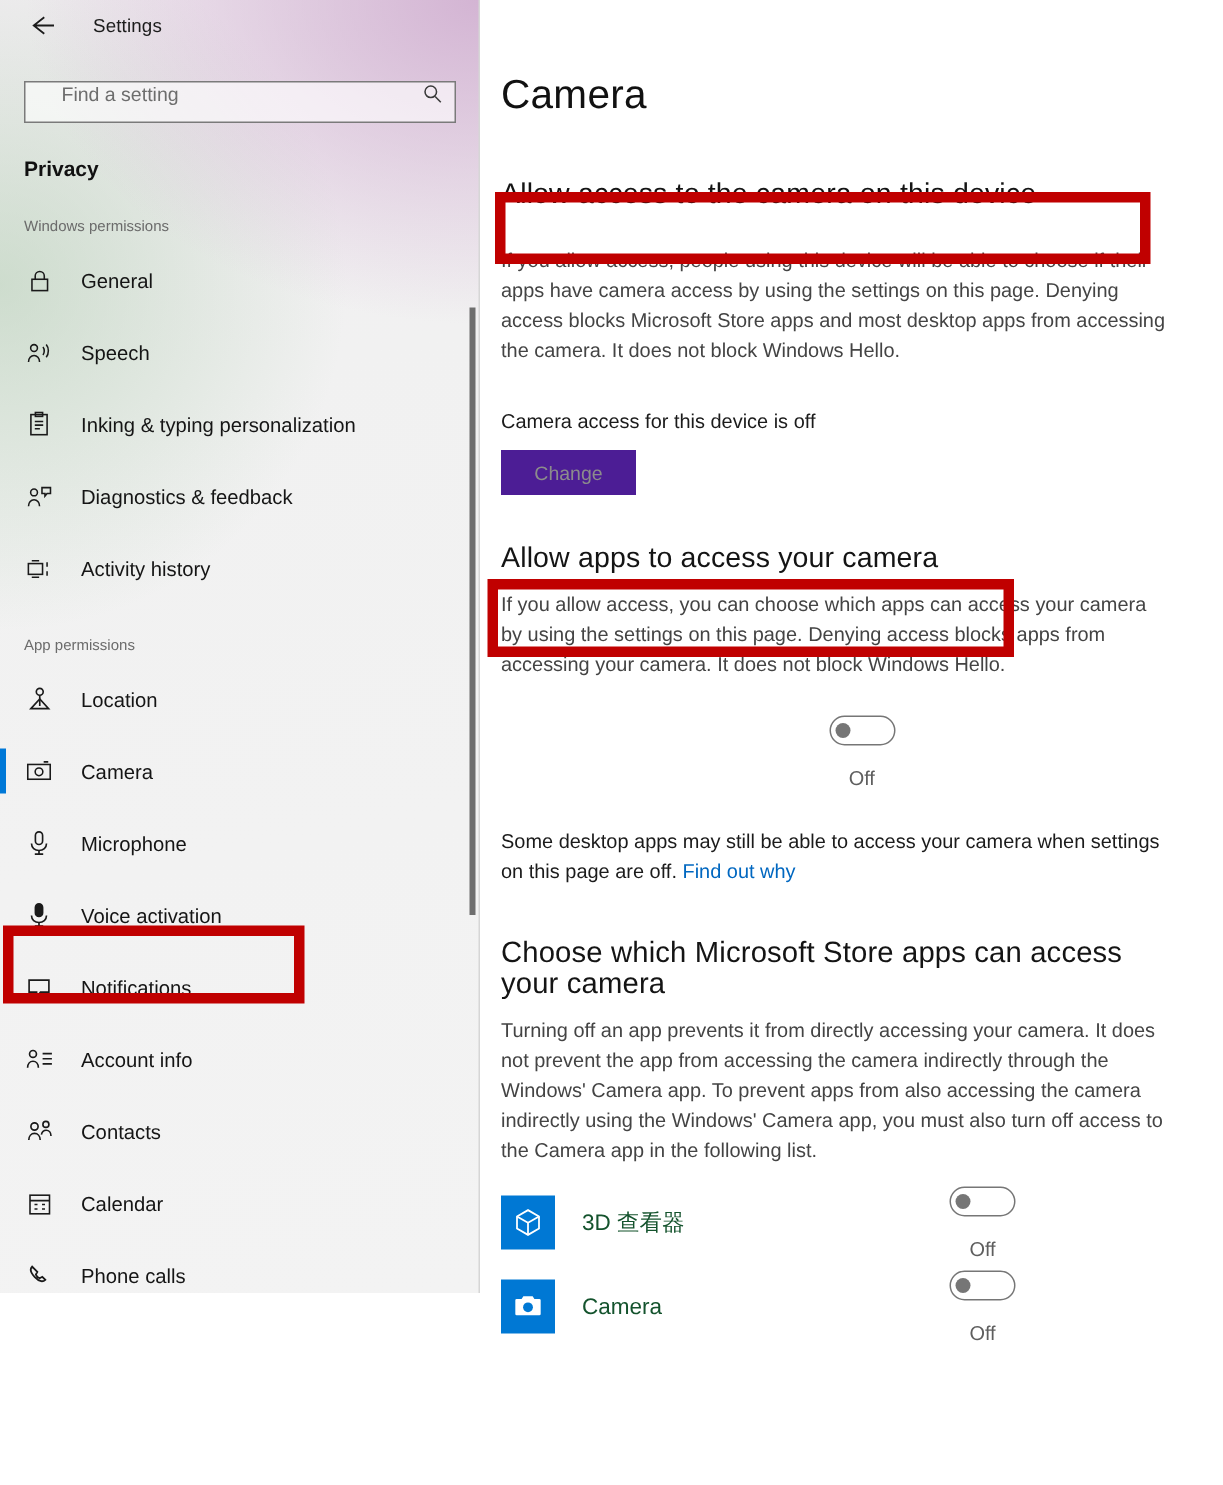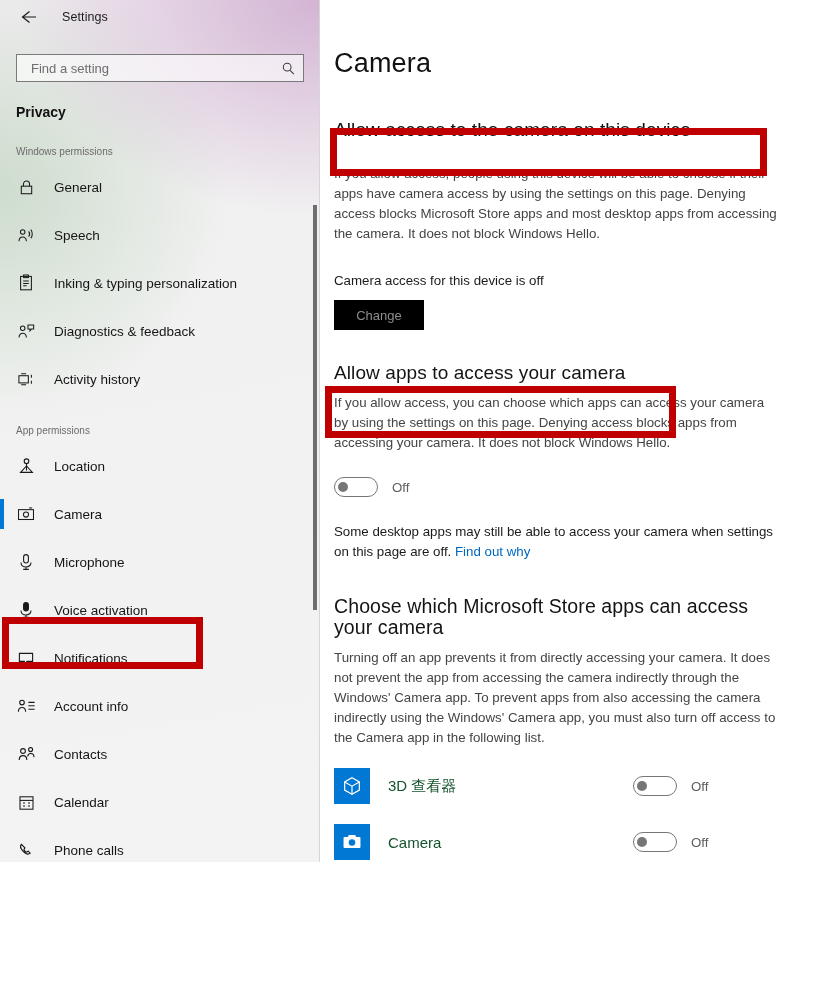--- a/index.html
+++ b/index.html
@@ -33,21 +33,21 @@
   .home-row {
     display: flex; align-items: center; gap: 18px;
     padding: 0 0 0 16px; height: 36px; margin-top: 22px;
   }
   .home-row .ico { width: 20px; display:flex; align-items:center; justify-content:center; }
   .home-row .lbl { font-size: 14.5px; color: #121212; }
 
   .search-wrap {
     margin: 20px 16px 0 16px; height: 28px;
     border: 1px solid #7a7a7a; background: rgba(255,255,255,0.62);
-    display: flex; align-items: center; padding: 0 6px 0 14px;
+    display: flex; align-items: flex-start; padding: 0 6px 0 24px;
   }
   .search-wrap input {
     flex: 1; border: none; outline: none; background: transparent;
     font-family: "Liberation Sans", sans-serif; font-size: 13px; color: #2b2b2b;
   }
   .search-wrap input::placeholder { color: #6d6d6d; }
   .search-ico { width: 18px; display:flex; align-items:center; justify-content:center; color:#3a3a3a; }
 
   .section-title-strong {
     margin: 22px 0 0 16px; font-size: 14px; font-weight: bold; color: #111;
@@ -86,25 +86,25 @@
   }
   .sec-head.h2 { font-size: 19.5px; line-height: 21px; }
   .body-text {
     font-size: 13.3px; line-height: 20px; color: #444; max-width: 446px;
   }
   .body-text.dark { color: #1b1b1b; }
   .link { color: #0067c0; text-decoration: none; }
 
   .btn-change {
     margin-top: 9px; width: 90px; height: 30px;
-    background: #000000; color: #8c8c8c; border: none;
+    background: #4c1d95; color: #8c8c8c; border: none;
     font-family: "Liberation Sans", sans-serif; font-size: 13px;
   }
 
-  .toggle-row { display: flex; align-items: center; gap: 14px; }
+  .toggle-row { display: flex; align-items: center; gap: 14px; flex-direction: column; }
   .toggle {
     width: 44px; height: 20px; border-radius: 10px;
     border: 1.6px solid #767676; background: transparent;
     display: flex; align-items: center; padding: 0 3px;
   }
   .toggle .knob { width: 10px; height: 10px; border-radius: 50%; background: #767676; }
   .toggle-label { font-size: 13.3px; color: #5e5e5e; }
 
   .app-row { display: flex; align-items: center; height: 48px; }
   .app-tile {

